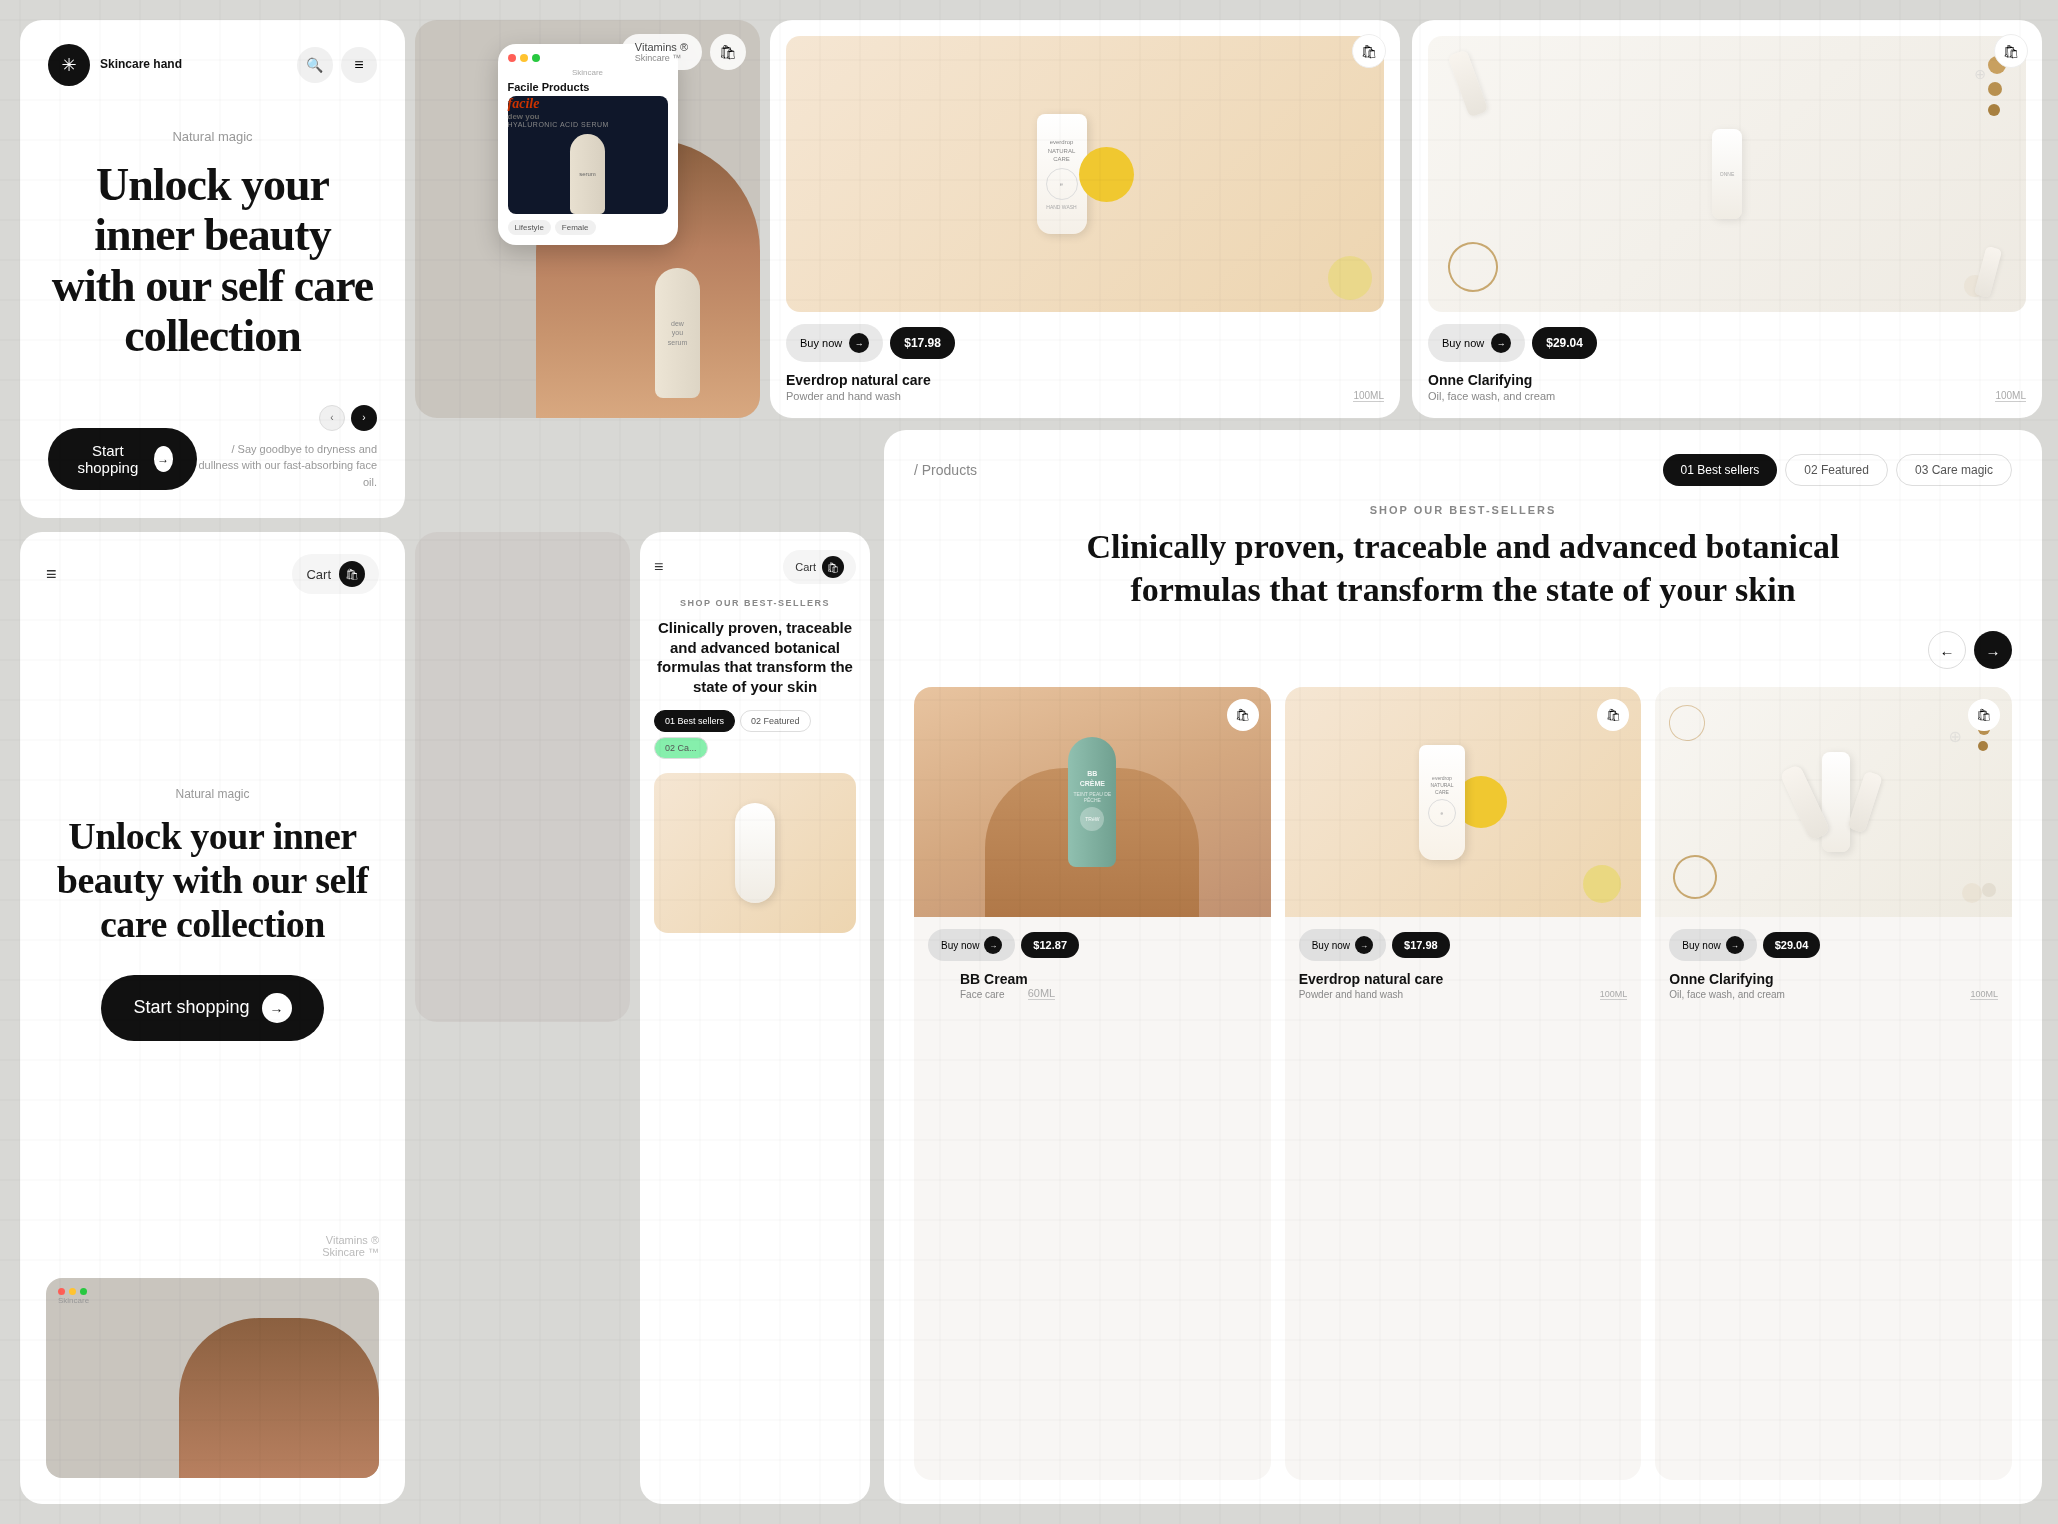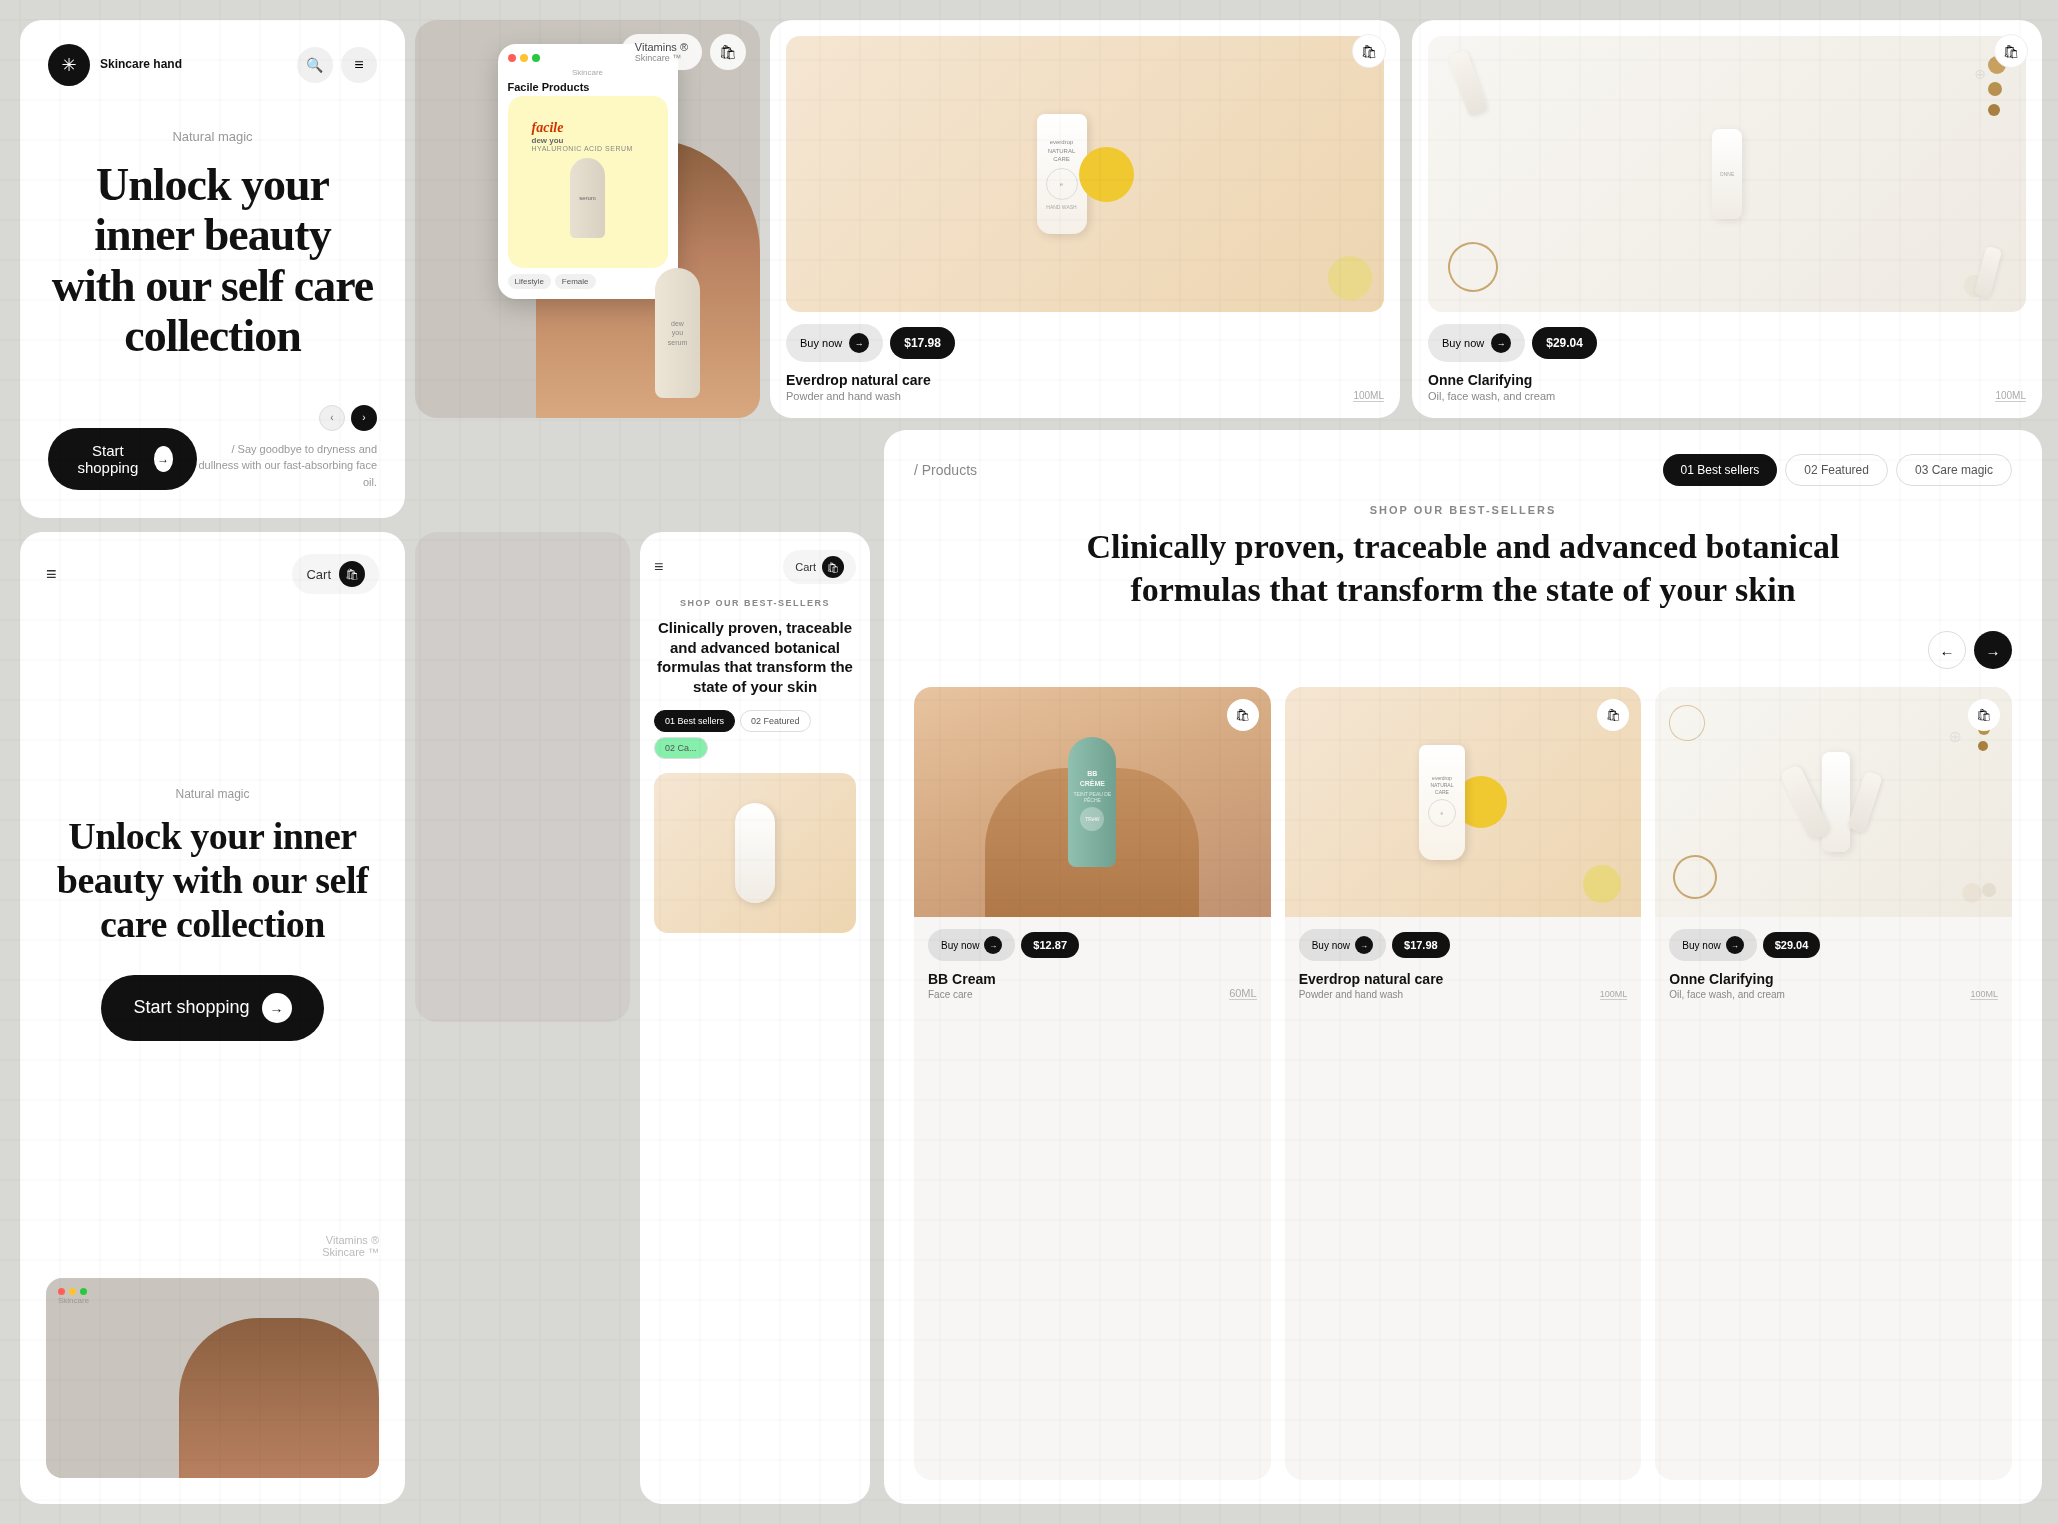--- a/index.html
+++ b/index.html
@@ -94,21 +94,21 @@
     <div style="position:absolute;top:24px;left:50%;transform:translateX(-50%);width:180px;background:#fff;border-radius:18px;padding:10px;box-shadow:0 8px 24px rgba(0,0,0,0.2);z-index:5;">
 
       <div style="display:flex;gap:4px;margin-bottom:6px;">
         <div style="width:8px;height:8px;border-radius:50%;background:#FF5F57;"></div>
         <div style="width:8px;height:8px;border-radius:50%;background:#FFC330;"></div>
         <div style="width:8px;height:8px;border-radius:50%;background:#28C840;"></div>
       </div>
       <div style="font-size:8px;color:#aaa;text-align:center;margin-bottom:4px;">Skincare</div>
       <div style="font-size:11px;font-weight:700;color:#111;margin-bottom:3px;">Facile Products</div>
 
-      <div style="background:#fef9c3;border-radius:15px;padding:24px;margin-bottom:6px;">
+      <div style="background:#0f172a;border-radius:8px;padding:0;margin-bottom:6px;">
         <div style="font-size:14px;font-weight:900;color:#CC3300;font-style:italic;font-family:Georgia,serif;">facile</div>
         <div style="font-size:8px;color:#666;font-weight:600;">dew you</div>
         <div style="font-size:7px;color:#888;letter-spacing:0.5px;">HYALURONIC ACID SERUM</div>
 
         <div style="width:35px;height:80px;background:linear-gradient(to right,#E8E0D0,#D8D0C0);border-radius:20px 20px 6px 6px;margin:6px auto;display:flex;align-items:center;justify-content:center;">
           <div style="font-size:6px;color:#666;text-align:center;line-height:1.4;">serum</div>
         </div>
       </div>
       <div style="display:flex;gap:4px;">
         <div style="background:#f0f0f0;border-radius:10px;padding:3px 7px;font-size:8px;color:#555;">Lifestyle</div>
@@ -306,21 +306,21 @@
           </div>
         </div>
         <div style="padding:12px 14px;">
           <div style="display:flex;gap:6px;align-items:center;margin-bottom:10px;">
             <button style="background:#e0e0e0;border:none;border-radius:18px;padding:7px 13px;font-size:10px;cursor:pointer;display:flex;align-items:center;gap:5px;">
               <span>Buy now</span>
               <span style="width:18px;height:18px;background:#111;border-radius:50%;display:flex;align-items:center;justify-content:center;color:#fff;font-size:8px;">→</span>
             </button>
             <div style="background:#111;color:#fff;border-radius:18px;padding:7px 12px;font-size:11px;font-weight:600;">$12.87</div>
           </div>
-          <div style="display:flex;justify-content:space-between;align-items:flex-end;">
+          <div style="display:flex;justify-content:flex-start;align-items:flex-end;margin-left:32px;">
             <div>
               <div style="font-size:14px;font-weight:600;color:#111;margin-bottom:2px;">BB Cream</div>
               <div style="font-size:10px;color:#888;">Face care</div>
             </div>
             <div style="font-size:11px;color:#aaa;border-bottom:1px solid #ccc;">60ML</div>
           </div>
         </div>
       </div>
 
       <div style="background:#f8f6f4;border-radius:18px;overflow:hidden;position:relative;display:flex;flex-direction:column;">

